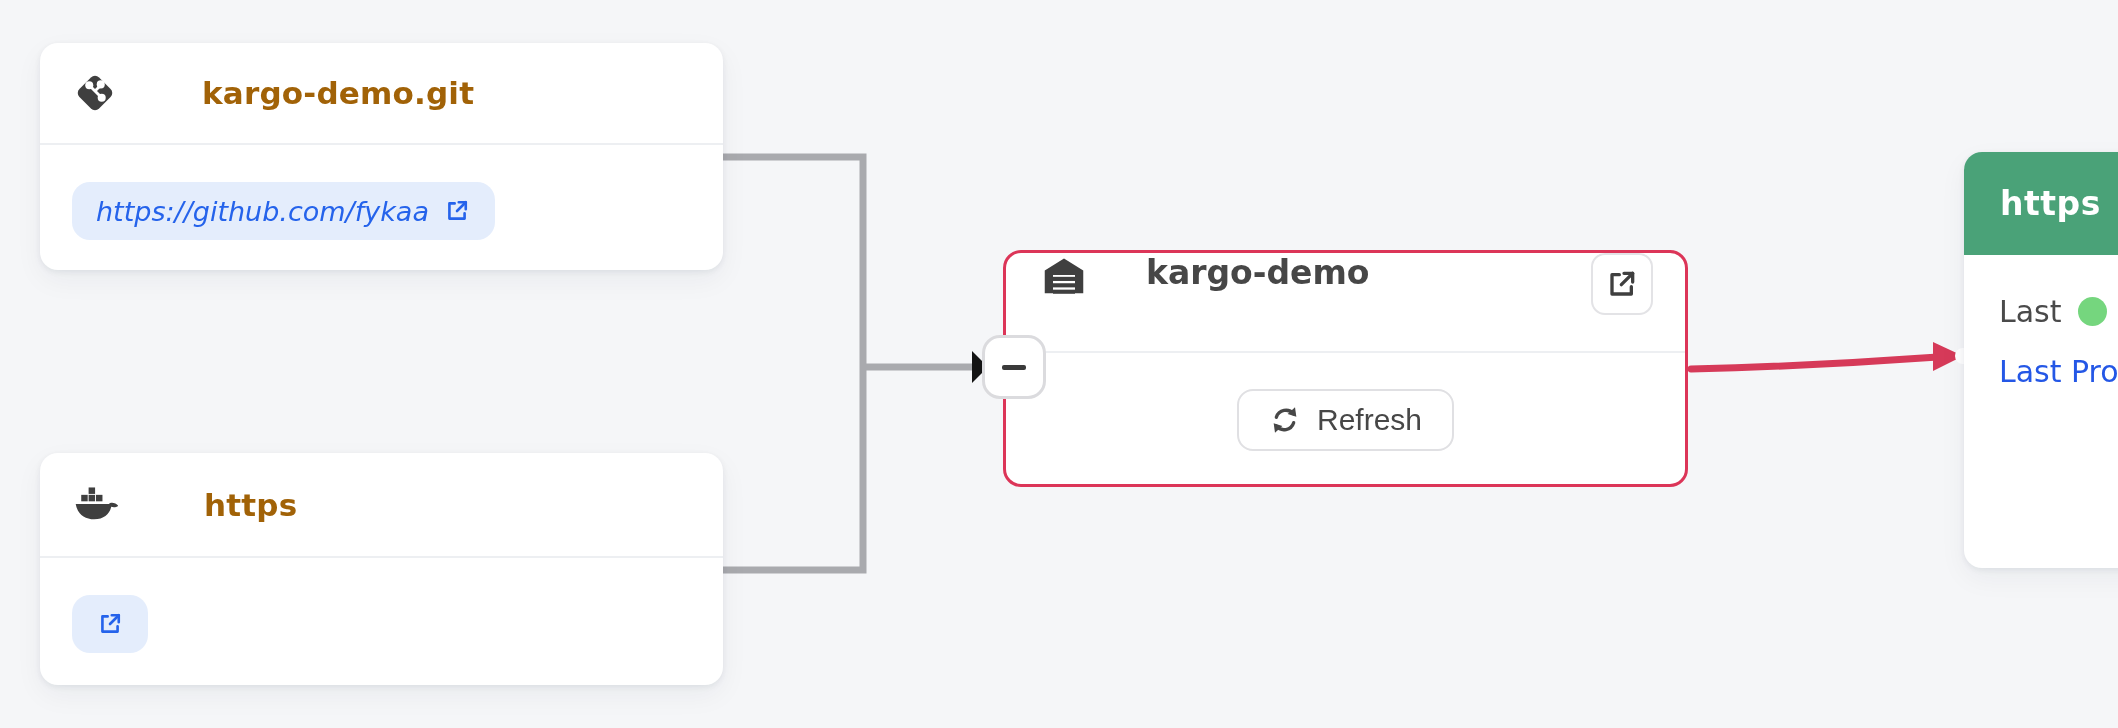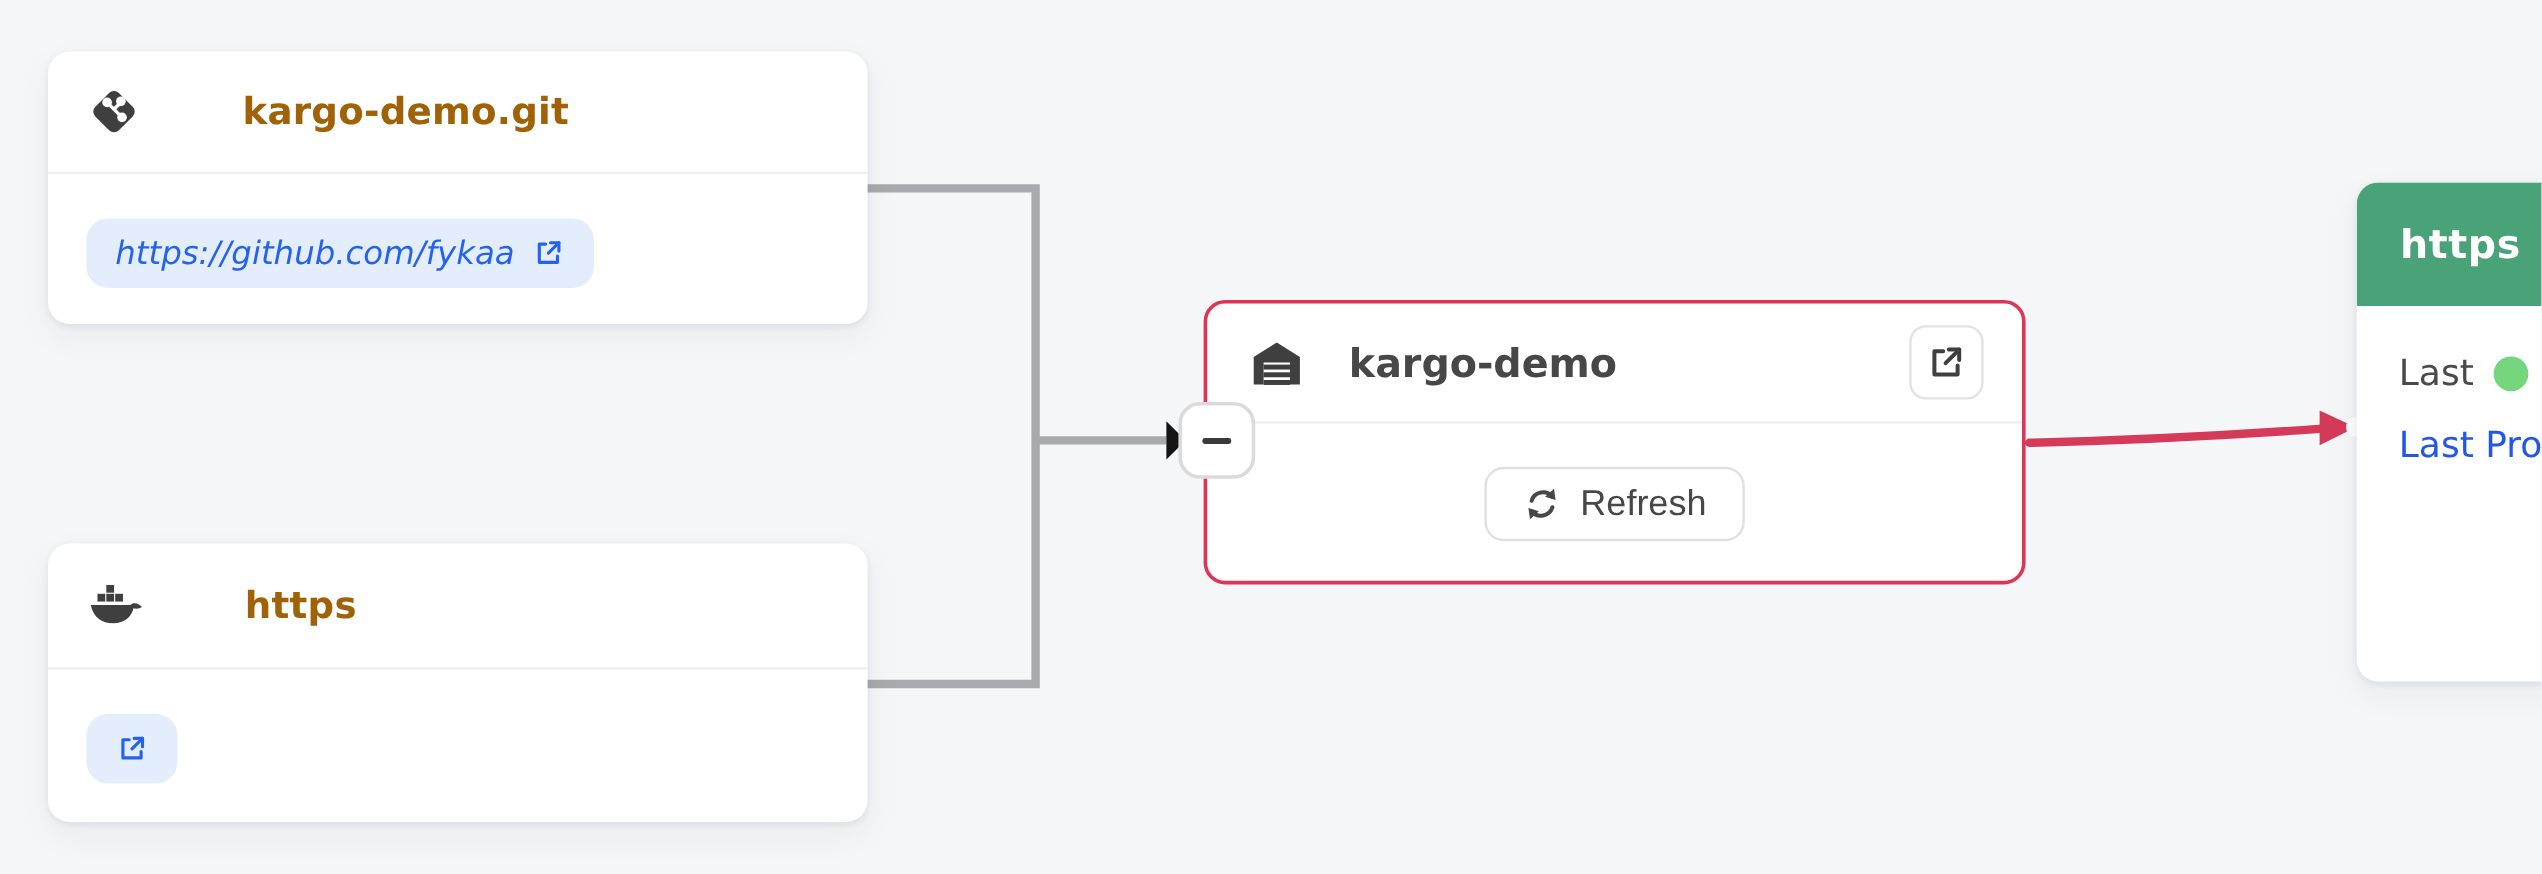--- a/index.html
+++ b/index.html
@@ -23,21 +23,21 @@
   .link-pill{
     display:inline-flex;align-items:center;gap:14px;height:58px;padding:0 24px;
     background:#e4edfc;border-radius:18px;color:#2563eb;font-size:27px;cursor:pointer;font-style:italic;
   }
 
   
   .node{
     position:absolute;left:1003px;top:250px;width:685px;height:237px;box-sizing:border-box;
     background:#fff;border:3px solid #dc3558;border-radius:18px;z-index:2;
   }
-  .node-header{display:flex;align-items:center;gap:36px;height:98px;padding:0 32px 0 34px;border-bottom:2px solid #edeff2;}
+  .node-header{display:flex;gap:58px;height:98px;padding:0 32px 0 34px;border-bottom:2px solid #edeff2;}
   .node-title{font-size:33px;font-weight:700;color:#474747;flex:1;}
   .icon-btn{
     width:62px;height:62px;box-sizing:border-box;border:2px solid #e3e3e6;border-radius:14px;
     background:#fff;display:flex;align-items:center;justify-content:center;cursor:pointer;
   }
   .node-body{display:flex;justify-content:center;padding-top:36px;}
   .refresh-btn{
     display:inline-flex;align-items:center;gap:16px;height:62px;padding:0 30px;box-sizing:border-box;
     border:2px solid #e0e0e3;border-radius:16px;background:#fff;font-size:30px;color:#474747;cursor:pointer;
   }

